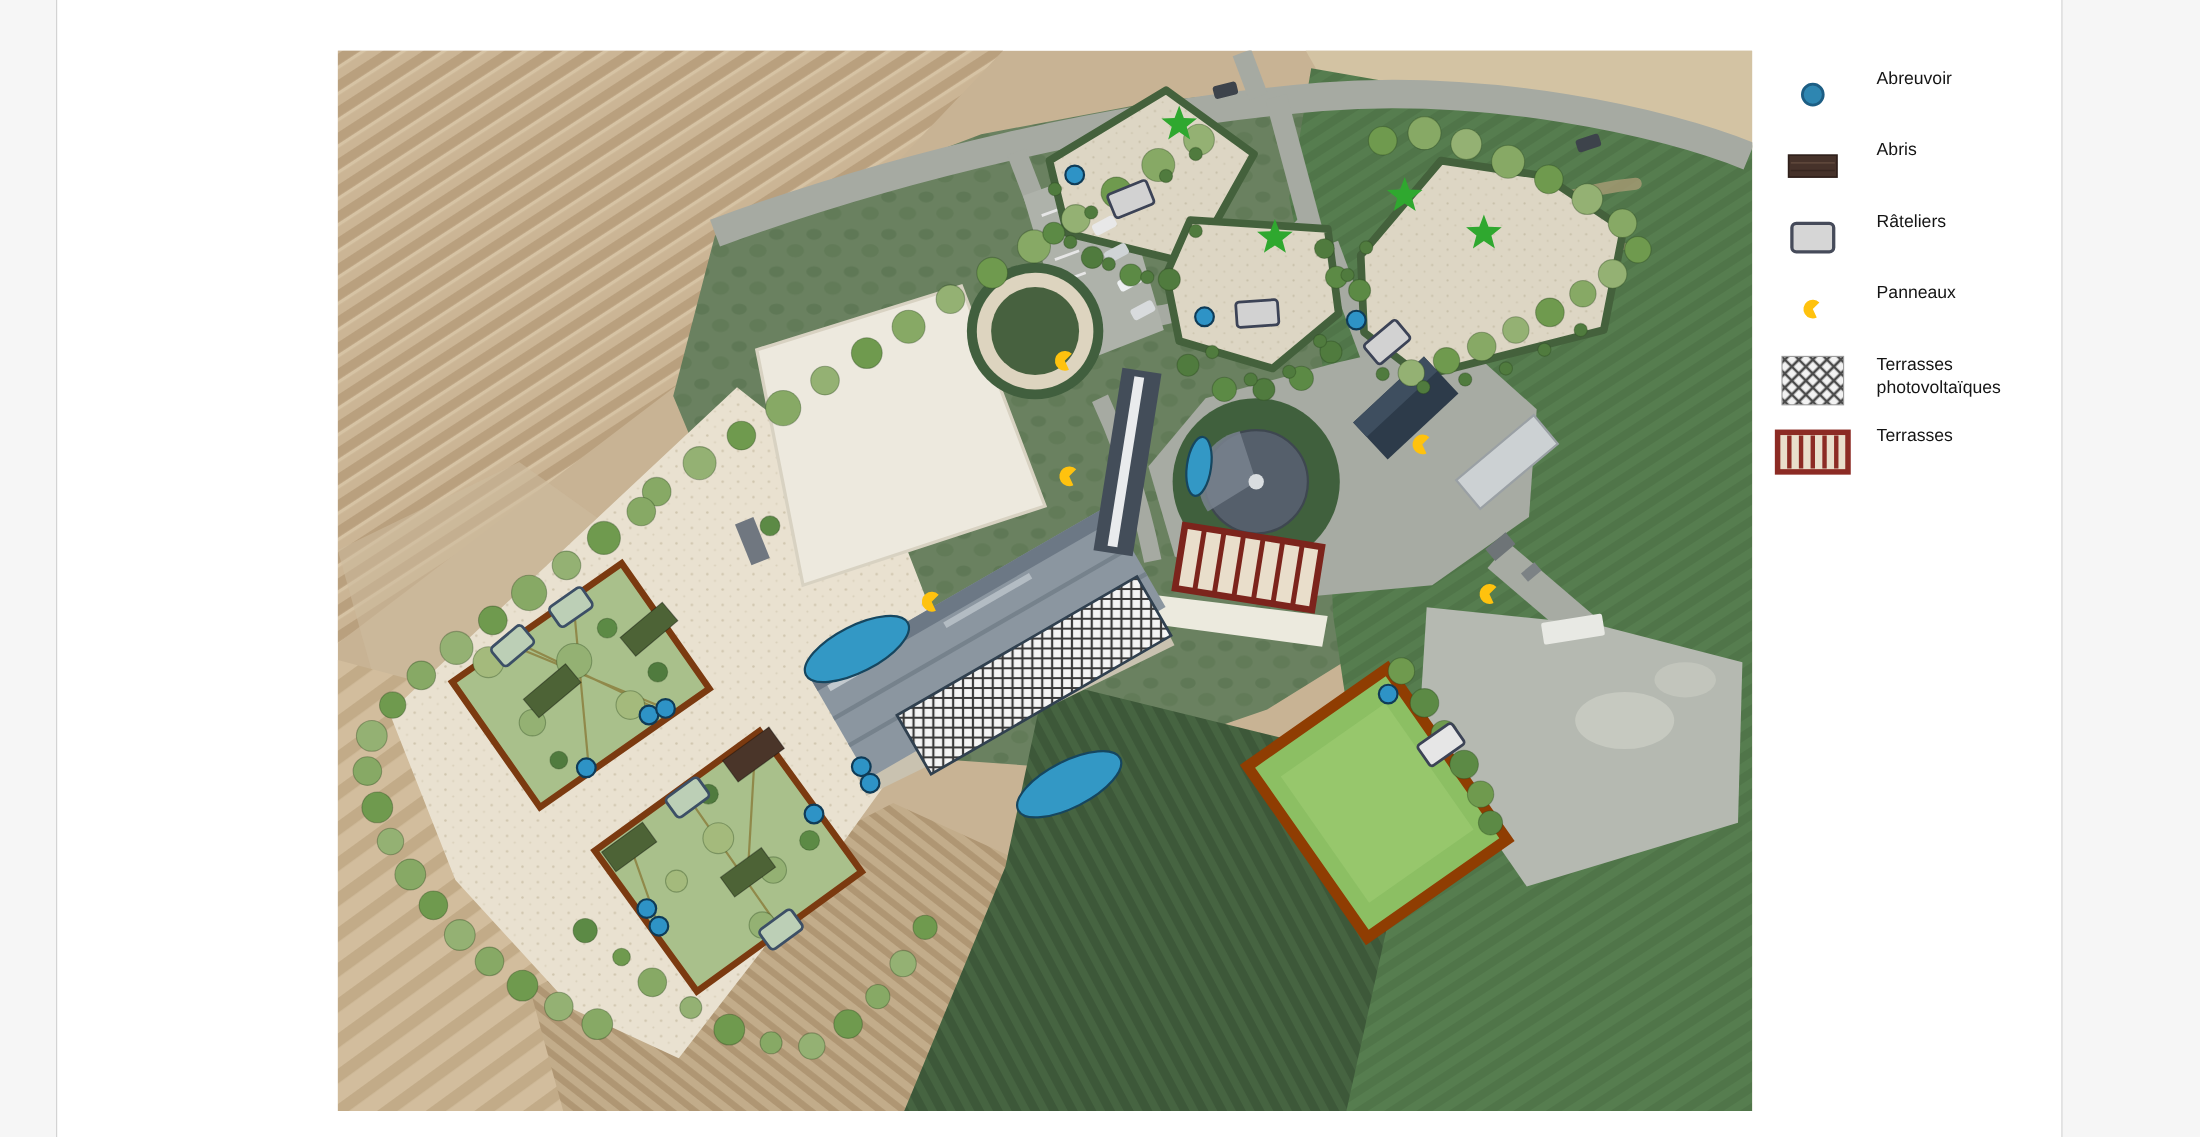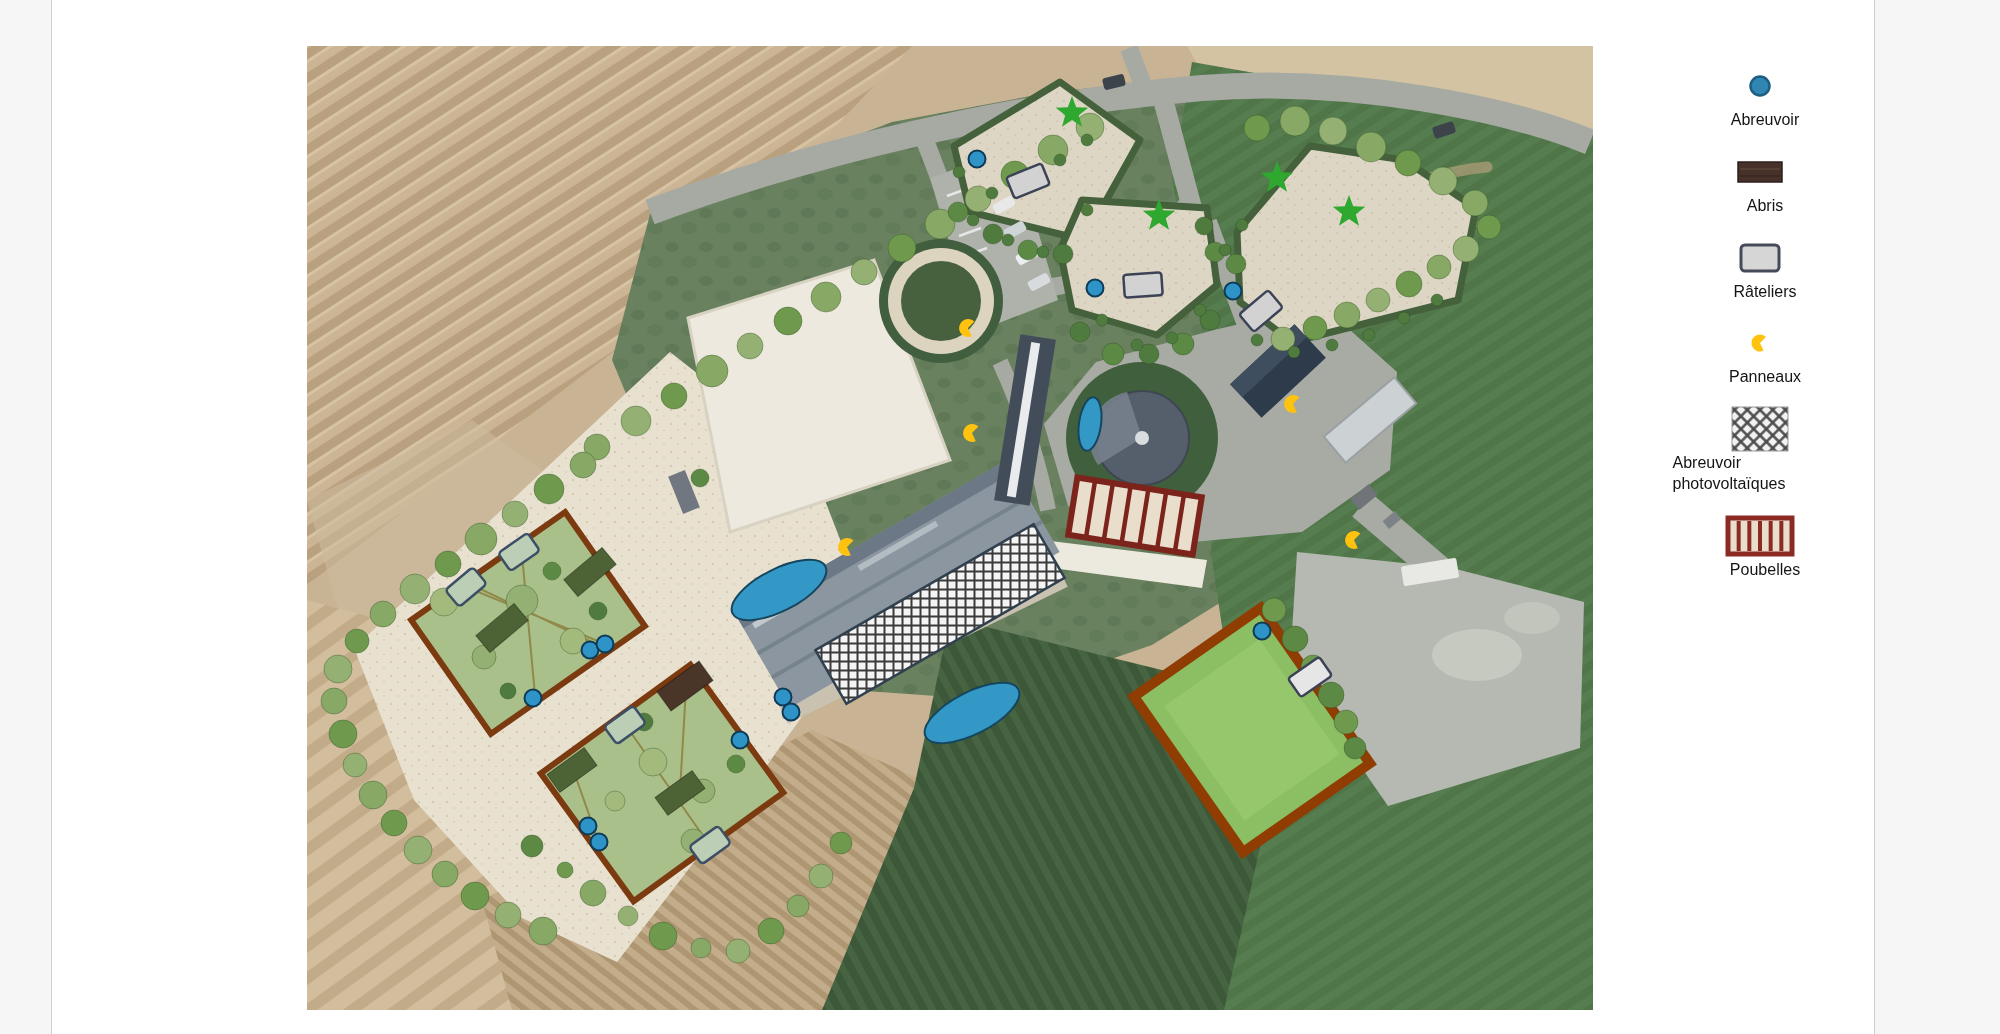--- a/index.html
+++ b/index.html
@@ -14,21 +14,21 @@
     box-sizing:border-box;
   }
   .map-wrap{
     position:absolute;left:255px;top:46px;width:1286px;height:964px;
   }
   .map-wrap svg{display:block;width:100%;height:100%;}
   .legend{
     position:absolute;left:1548px;top:62px;width:330px;
   }
   .legend ul{list-style:none;margin:0;padding:0;display:flex;flex-direction:column;gap:17px;}
-  .legend li{display:flex;align-items:center;min-height:44px;flex-direction:column;}
+  .legend li{display:flex;min-height:44px;}
   .legend .icon-box{flex:0 0 auto;min-width:58px;display:flex;justify-content:center;align-items:center;margin-right:10px;}
   .legend .lbl{font-size:16px;color:#141414;line-height:1.3;max-width:185px;}
 </style>
 </head>
 <body style="background: rgb(246, 246, 246);">
 
 <div class="page-card" style="background: rgb(255, 255, 255); border-right-color: rgb(207, 207, 207); border-left-color: rgb(207, 207, 207);">
 
   <div class="map-wrap">
     <svg viewBox="255 46 1286 964" xmlns="http://www.w3.org/2000/svg">
@@ -413,31 +413,31 @@
             </svg>
           </span>
           <span class="lbl">Panneaux</span>
         </li>
         <li>
           <span class="icon-box">
             <svg width="96" height="48" viewBox="-48 -24 96 48">
               <rect x="-28" y="-22" width="56" height="44" fill="url(#legendHatch)" stroke="#9a9a9a" stroke-width="1"></rect>
             </svg>
           </span>
-          <span class="lbl">Abreuvoir photovoltaïques</span>
+          <span class="lbl">Terrasses photovoltaïques</span>
         </li>
         <li>
           <span class="icon-box">
             <svg width="96" height="48" viewBox="-48 -24 96 48">
               <rect x="-32" y="-18" width="64" height="36" fill="#e9decb" stroke="#8c2b24" stroke-width="5"></rect>
               <line x1="-21.333333333333336" y1="-15" x2="-21.333333333333336" y2="15" stroke="#8c2b24" stroke-width="4"></line>
               <line x1="-10.666666666666668" y1="-15" x2="-10.666666666666668" y2="15" stroke="#8c2b24" stroke-width="4"></line>
               <line x1="0" y1="-15" x2="0" y2="15" stroke="#8c2b24" stroke-width="4"></line>
               <line x1="10.666666666666664" y1="-15" x2="10.666666666666664" y2="15" stroke="#8c2b24" stroke-width="4"></line>
               <line x1="21.33333333333333" y1="-15" x2="21.33333333333333" y2="15" stroke="#8c2b24" stroke-width="4"></line>
             </svg>
           </span>
-          <span class="lbl">Poubelles</span>
+          <span class="lbl">Terrasses</span>
         </li>
       </ul>
   </div>
 
 </div>
 
 </body></html>

